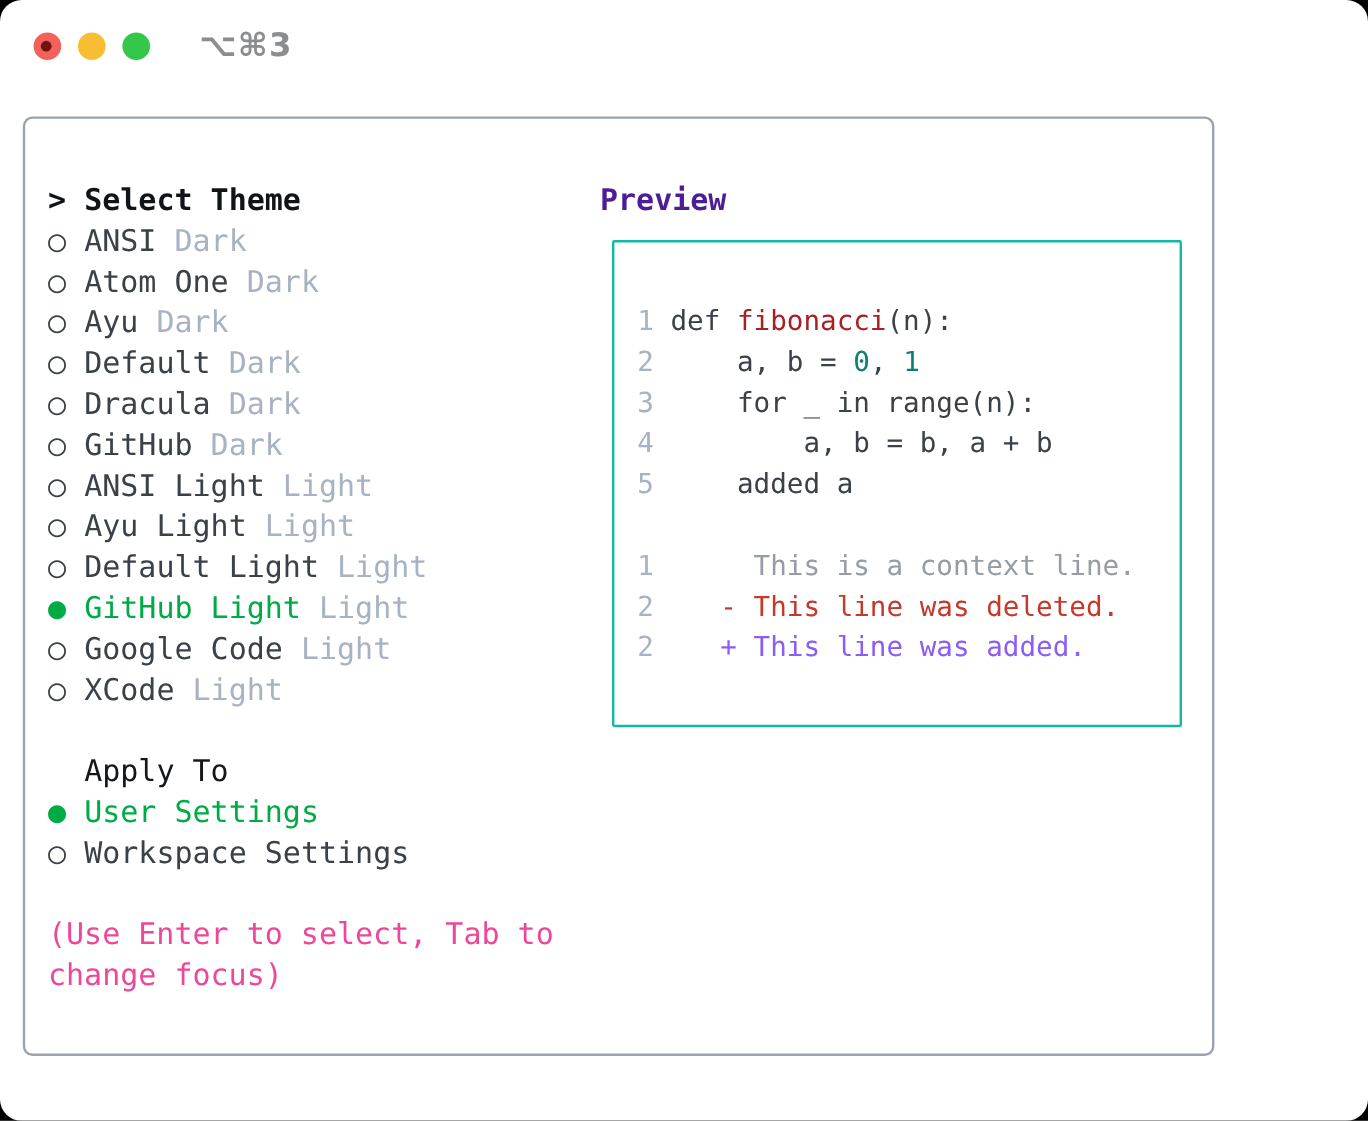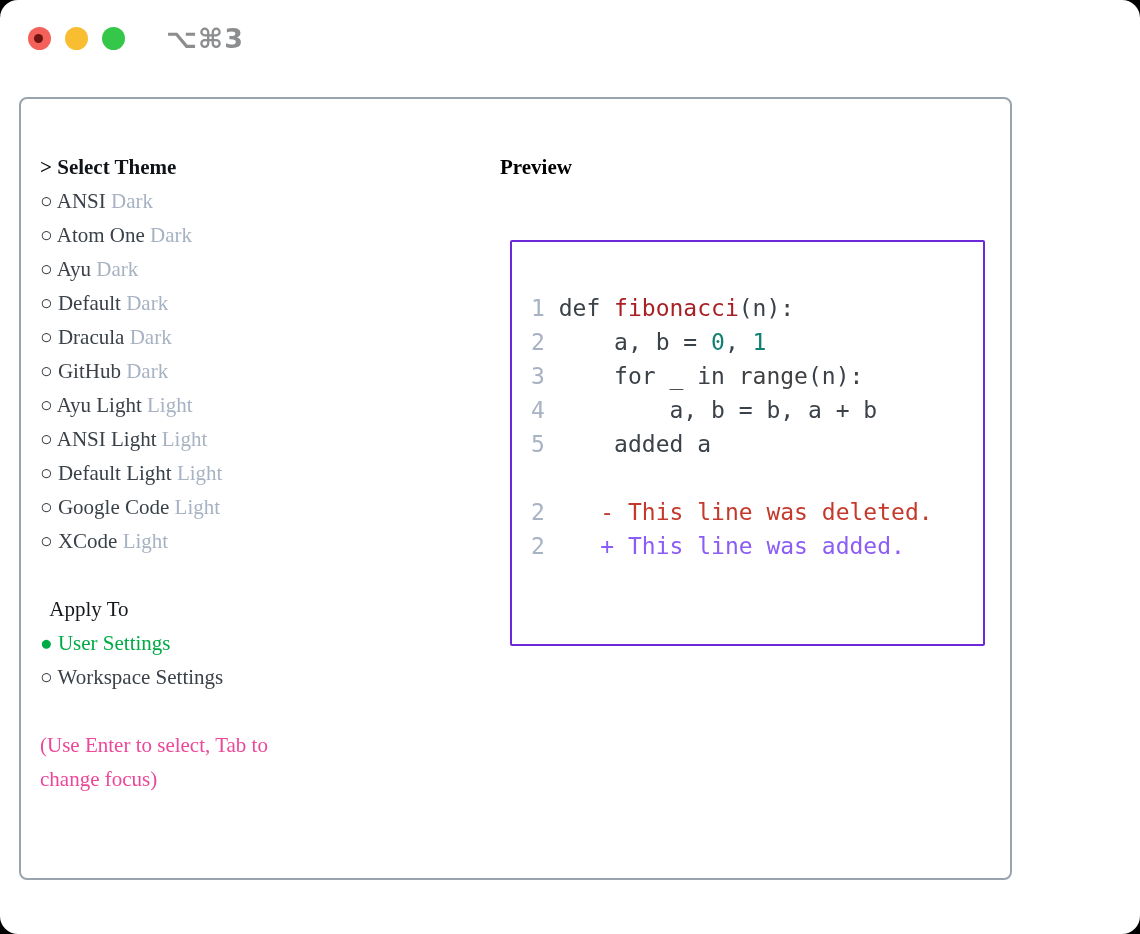--- a/index.html
+++ b/index.html
@@ -19,36 +19,36 @@
   .tl.green{background:#34c749;margin-left:14px;}
   .tb-title{
     margin-left:41px;font-family:"DejaVu Sans","Liberation Sans",sans-serif;
     font-size:27px;font-weight:700;color:#8b8d8f;letter-spacing:1px;
   }
   
   .panel{
     position:absolute;left:19px;top:97px;width:989px;height:779px;
     border:2px solid #9aa4ae;border-radius:8px;background:#fff;
   }
-  .line{height:34px;line-height:34px;font-size:21px;white-space:pre;color:#3a4148;font-family:Liberation Serif, serif;}
+  .line{height:34px;line-height:34px;font-size:25px;white-space:pre;color:#3a4148;}
   
   .left-col{position:absolute;left:19px;top:51px;}
   .prompt-line{font-weight:700;color:#101418;}
   .prompt-line .cursor{color:#101418;}
   .bullet{color:#3a4148;}
   .theme-row.selected .bullet,.theme-row.selected .tname{color:#00ab46;}
   .apply-row.selected .bullet,.apply-row.selected .tname{color:#00ab46;}
   .variant{color:#a7b2c2;}
   .apply-head{color:#14181c;}
   .hint .line{color:#ec4899;}
   
-  .preview-heading{position:absolute;left:479px;top:51px;font-weight:700;color:#000000;}
+  .preview-heading{position:absolute;left:479px;top:51px;font-weight:700;color:#4c1d95;}
   .preview-box{
     position:absolute;left:489px;top:101px;width:471px;height:402px;
-    border:2px solid #6d28d9;border-radius:2px;background:#fff;overflow:hidden;margin-top:40px;
+    border:2px solid #14b8a6;border-radius:2px;background:#fff;overflow:hidden;
   }
   .code{position:absolute;left:0;top:0;padding:49px 0 0 19px;}
   .cline{height:34px;line-height:34px;font-size:23px;white-space:pre;}
   .lnum{color:#a7b2c2;display:inline-block;min-width:1ch;}
   .c-plain{color:#3a4148;}
   .c-func{color:#a81f24;}
   .c-num{color:#0e8070;}
   .c-builtin{color:#404040;}
   .c-context{color:#949ca6;}
   .c-deleted{color:#c4392c;}
@@ -71,23 +71,24 @@
 
     <div class="left-col">
       <div class="line prompt-line"><span class="cursor">&gt;</span><span> </span><span>Select Theme</span></div>
       <div id="theme-list">
           <div class="line theme-row"><span class="bullet">○</span> <span class="tname">ANSI</span> <span class="variant">Dark</span></div>
           <div class="line theme-row"><span class="bullet">○</span> <span class="tname">Atom One</span> <span class="variant">Dark</span></div>
           <div class="line theme-row"><span class="bullet">○</span> <span class="tname">Ayu</span> <span class="variant">Dark</span></div>
           <div class="line theme-row"><span class="bullet">○</span> <span class="tname">Default</span> <span class="variant">Dark</span></div>
           <div class="line theme-row"><span class="bullet">○</span> <span class="tname">Dracula</span> <span class="variant">Dark</span></div>
           <div class="line theme-row"><span class="bullet">○</span> <span class="tname">GitHub</span> <span class="variant">Dark</span></div>
+          <div class="line theme-row"><span class="bullet">○</span> <span class="tname">ANSI Light</span> <span class="variant">Light</span></div>
           <div class="line theme-row"><span class="bullet">○</span> <span class="tname">Ayu Light</span> <span class="variant">Light</span></div>
-          <div class="line theme-row"><span class="bullet">○</span> <span class="tname">ANSI Light</span> <span class="variant">Light</span></div>
           <div class="line theme-row"><span class="bullet">○</span> <span class="tname">Default Light</span> <span class="variant">Light</span></div>
+          <div class="line theme-row selected"><span class="bullet">●</span> <span class="tname">GitHub Light</span> <span class="variant">Light</span></div>
           <div class="line theme-row"><span class="bullet">○</span> <span class="tname">Google Code</span> <span class="variant">Light</span></div>
           <div class="line theme-row"><span class="bullet">○</span> <span class="tname">XCode</span> <span class="variant">Light</span></div>
         </div>
       <div class="line blank"> </div>
       <div class="line apply-head">  <span>Apply To</span></div>
       <div id="apply-list">
           <div class="line apply-row selected"><span class="bullet">●</span> <span class="tname">User Settings</span></div>
           <div class="line apply-row"><span class="bullet">○</span> <span class="tname">Workspace Settings</span></div>
         </div>
       <div class="line blank"> </div>
@@ -100,19 +101,20 @@
     <div class="line preview-heading">Preview</div>
 
     <div class="preview-box">
       <div class="code" id="code">
           <div class="cline"><span class="lnum">1</span> <span class="c-plain">def </span><span class="c-func">fibonacci</span><span class="c-plain">(n):</span></div>
           <div class="cline"><span class="lnum">2</span> <span class="c-plain">    a, b = </span><span class="c-num">0</span><span class="c-plain">, </span><span class="c-num">1</span></div>
           <div class="cline"><span class="lnum">3</span> <span class="c-plain">    for _ in </span><span class="c-builtin">range</span><span class="c-plain">(n):</span></div>
           <div class="cline"><span class="lnum">4</span> <span class="c-plain">        a, b = b, a + b</span></div>
           <div class="cline"><span class="lnum">5</span> <span class="c-plain">    added a</span></div>
           <div class="cline"><span class="lnum"> </span> </div>
+          <div class="cline"><span class="lnum">1</span> <span class="c-context">     This is a context line.</span></div>
           <div class="cline"><span class="lnum">2</span> <span class="c-deleted">   - This line was deleted.</span></div>
           <div class="cline"><span class="lnum">2</span> <span class="c-added">   + This line was added.</span></div>
         </div>
     </div>
 
   </div>
 </div>
 
 </body></html>

